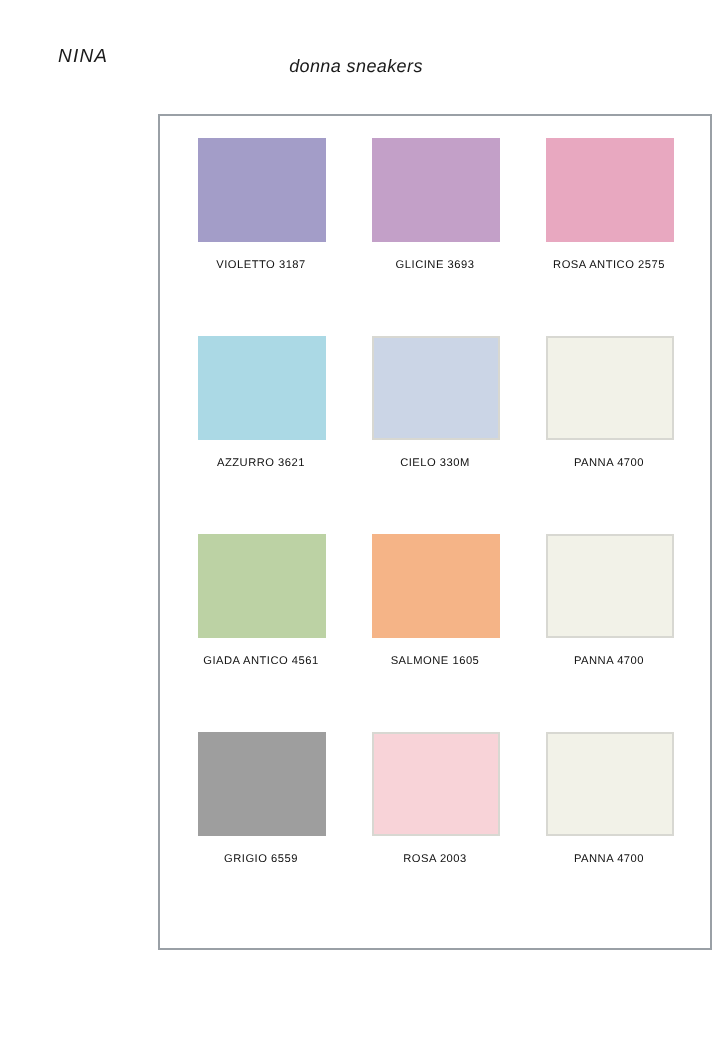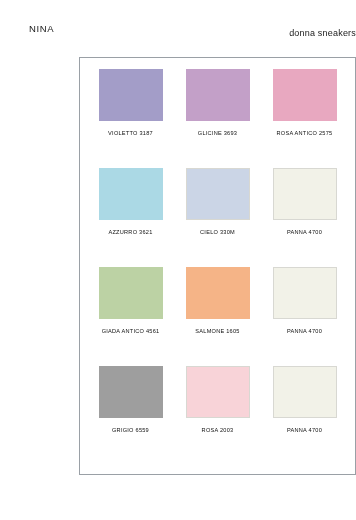--- a/index.html
+++ b/index.html
@@ -17,36 +17,37 @@
   }
   .page {
     position: relative;
     width: 356px;
     height: 520px;
     box-sizing: border-box;
   }
   .header {
     position: relative;
     height: 50px;
+    font-style: italic;
   }
   .brand {
     position: absolute;
     left: 29px;
     top: 23px;
     font-size: 9.5px;
     letter-spacing: 0.6px;
     color: #1a1a1a;
     white-space: nowrap;
   }
   .doc-title {
     position: absolute;
     left: 0;
     right: 0;
     top: 28px;
-    text-align: right;
+    text-align: center;
     font-size: 9px;
     letter-spacing: 0.2px;
     color: #1a1a1a;
   }
   .card {
     position: absolute;
     left: 79px;
     top: 57px;
     width: 277px;
     height: 418px;

